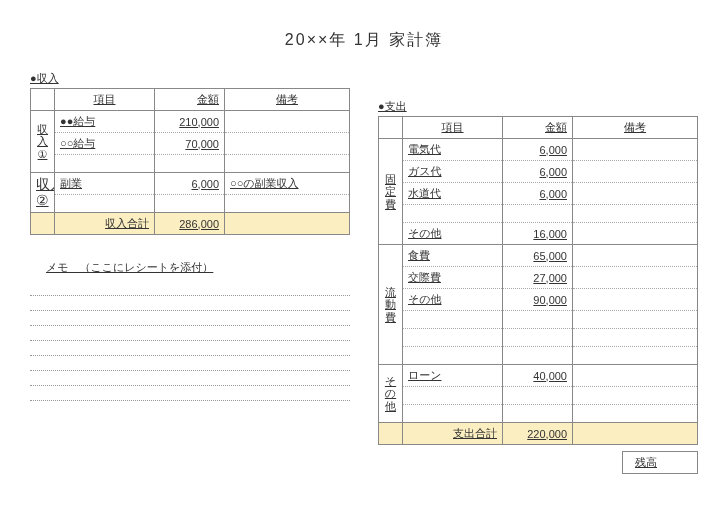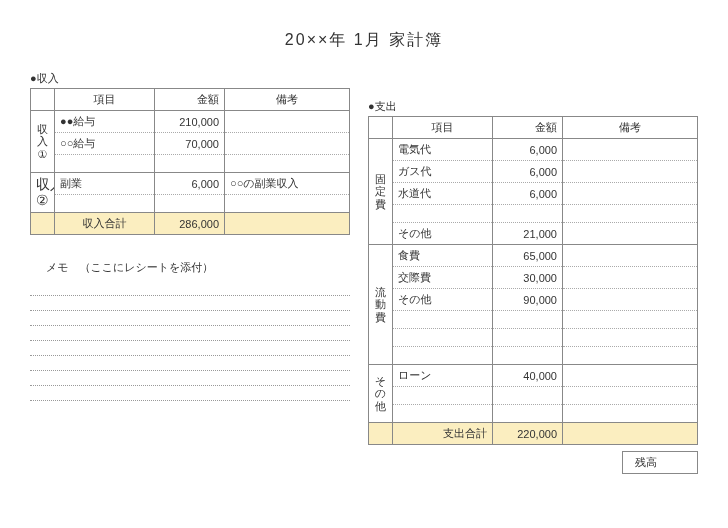--- a/index.html
+++ b/index.html
@@ -14,21 +14,22 @@
     box-sizing: border-box;
   }
   .title {
     text-align: center;
     font-size: 16px;
     margin: 10px 0 20px 0;
     letter-spacing: 2px;
   }
   .cols {
     display: flex;
-    gap: 18px;
+    gap: 28px;
+    text-decoration: underline;
   }
   .col-left { flex: 0 0 320px; }
   .col-right { flex: 1; margin-top: 28px; }
   .sec-head {
     font-size: 11px;
     margin-bottom: 2px;
   }
   table {
     border-collapse: collapse;
     width: 100%;
@@ -109,21 +110,21 @@
         <td class="c-note" style="border-bottom:1px dotted #aaa">○○の副業収入</td>
       </tr>
       <tr>
         <td class="c-item" style="border-top:1px dotted #aaa"></td>
         <td class="c-amt" style="border-top:1px dotted #aaa"></td>
         <td class="c-note" style="border-top:1px dotted #aaa"></td>
       </tr>
 
       <tr class="total">
         <td class="c-side"></td>
-        <td class="c-item" style="text-align:center">収入合計</td>
+        <td class="c-item" style="text-align:right">収入合計</td>
         <td class="c-amt">286,000</td>
         <td class="c-note"></td>
       </tr>
     </tbody>
       </table>
 
     <div class="memo-head">メモ　（ここにレシートを添付）</div>
     <div class="memo-line"></div>
     <div class="memo-line"></div>
     <div class="memo-line"></div>
@@ -165,37 +166,37 @@
             <td class="c-amt" style="border-top:1px dotted #aaa;border-bottom:1px dotted #aaa">6,000</td>
             <td class="c-note" style="border-top:1px dotted #aaa;border-bottom:1px dotted #aaa"></td>
           </tr>
       <tr>
             <td class="c-item" style="border-top:1px dotted #aaa;border-bottom:1px dotted #aaa"></td>
             <td class="c-amt" style="border-top:1px dotted #aaa;border-bottom:1px dotted #aaa"></td>
             <td class="c-note" style="border-top:1px dotted #aaa;border-bottom:1px dotted #aaa"></td>
           </tr>
       <tr>
             <td class="c-item" style="border-top:1px dotted #aaa">その他</td>
-            <td class="c-amt" style="border-top:1px dotted #aaa">21,000</td>
+            <td class="c-amt" style="border-top:1px dotted #aaa">16,000</td>
             <td class="c-note" style="border-top:1px dotted #aaa"></td>
           </tr>
 
       <tr>
         <td class="c-side vtext" rowspan="6">
           <span>流</span>
               <span>動</span>
               <span>費</span>
         </td>
         <td class="c-item" style="border-bottom:1px dotted #aaa">食費</td>
         <td class="c-amt" style="border-bottom:1px dotted #aaa">65,000</td>
         <td class="c-note" style="border-bottom:1px dotted #aaa"></td>
       </tr>
       <tr>
             <td class="c-item" style="border-top:1px dotted #aaa;border-bottom:1px dotted #aaa">交際費</td>
-            <td class="c-amt" style="border-top:1px dotted #aaa;border-bottom:1px dotted #aaa">30,000</td>
+            <td class="c-amt" style="border-top:1px dotted #aaa;border-bottom:1px dotted #aaa">27,000</td>
             <td class="c-note" style="border-top:1px dotted #aaa;border-bottom:1px dotted #aaa"></td>
           </tr>
       <tr>
             <td class="c-item" style="border-top:1px dotted #aaa;border-bottom:1px dotted #aaa">その他</td>
             <td class="c-amt" style="border-top:1px dotted #aaa;border-bottom:1px dotted #aaa">90,000</td>
             <td class="c-note" style="border-top:1px dotted #aaa;border-bottom:1px dotted #aaa"></td>
           </tr>
       <tr>
             <td class="c-item" style="border-top:1px dotted #aaa;border-bottom:1px dotted #aaa"></td>
             <td class="c-amt" style="border-top:1px dotted #aaa;border-bottom:1px dotted #aaa"></td>

